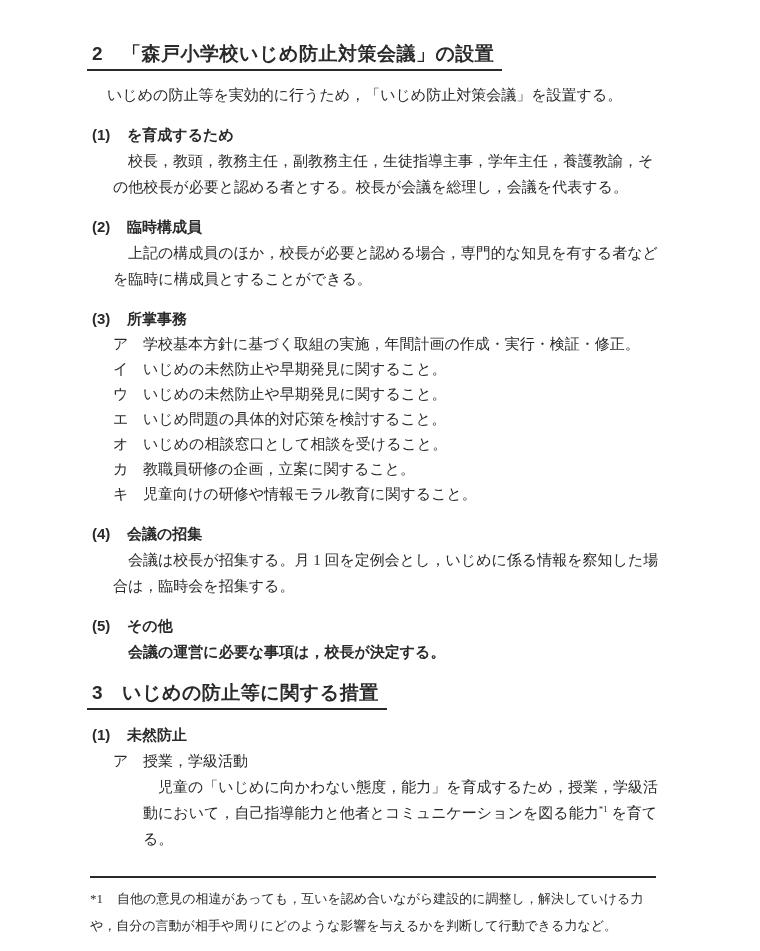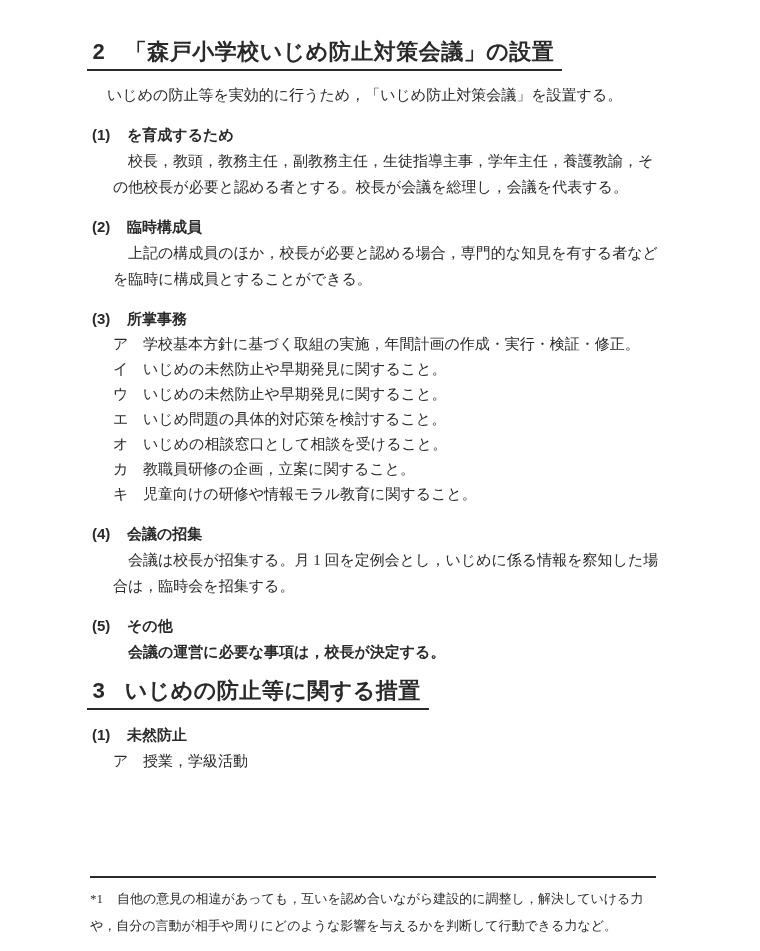--- a/index.html
+++ b/index.html
@@ -16,23 +16,23 @@
     overflow: hidden;
     font-family: "Liberation Serif", "DejaVu Serif", serif;
     font-size: 15px;
     line-height: 26px;
   }
   .content {
     padding: 42px 98px 0 92px;
   }
   
   .sec-title {
-    font-family: Liberation Mono, monospace;
+    font-family: Liberation Sans, sans-serif;
     font-weight: 700;
-    font-size: 22px;
+    font-size: 19px;
     letter-spacing: 0.5px;
     line-height: 24px;
     margin: 0 0 11px 0;
   }
   .sec-title .tline {
     display: inline-block;
     border-bottom: 2px solid #2a2a2a;
     padding: 0 8px 3px 5px;
     margin-left: -5px;
   }
@@ -184,20 +184,21 @@
       </h2>
 
       <div class="item">
         <div class="item-head">
           <span class="item-label">(1)</span><span>未然防止</span>
         </div>
         <div class="sub-row">
           <span class="sub-marker">ア</span>
             <span>授業，学級活動</span>
         </div>
+        <p class="sub-body"><span>児童の「いじめに向かわない態度，能力」を育成するため，授業，学級活動において，自己指導能力と他者とコミュニケーションを図る能力</span><sup class="fn-ref">*1</sup><span> を育てる。</span></p>
       </div>
     </section>
   </div>
 
   <div class="footnote">
     <div class="fn-rule"></div>
     <p class="fn-body"><span class="fn-marker">*1</span><span>自他の意見の相違があっても，互いを認め合いながら建設的に調整し，解決していける力や，自分の言動が相手や周りにどのような影響を与えるかを判断して行動できる力など。</span></p>
   </div>
 </div>
 

